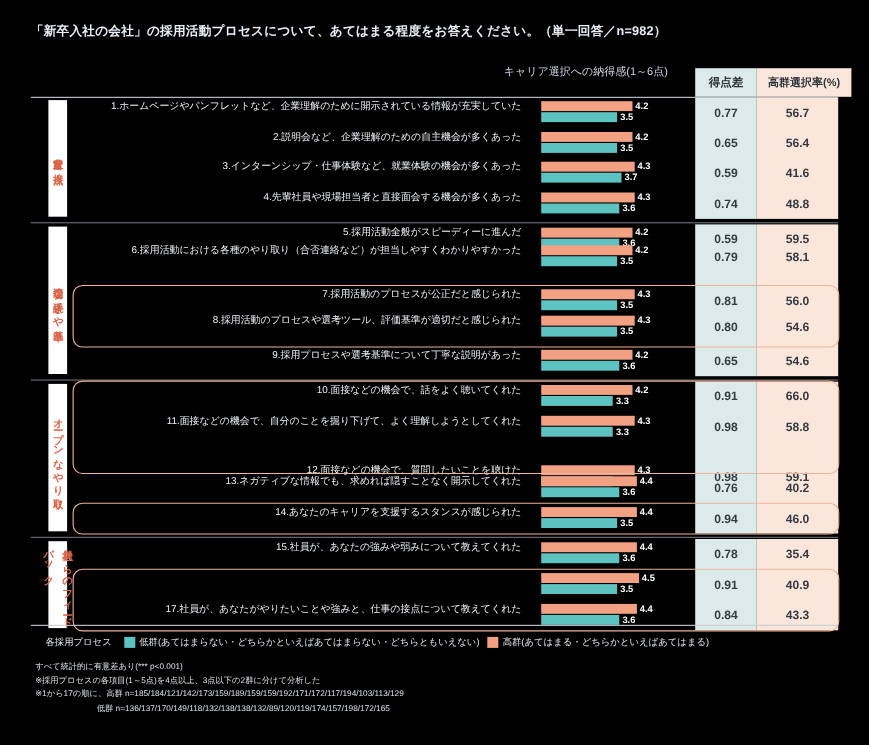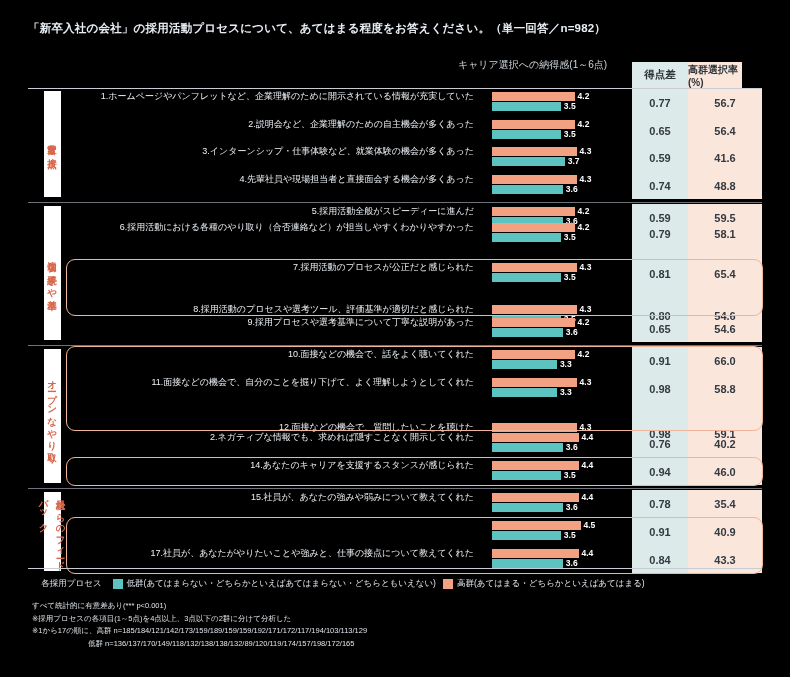--- a/index.html
+++ b/index.html
@@ -42,21 +42,21 @@
     left: 632px; top: 62px;
     width: 56px; height: 26px;
     display: flex; align-items: center; justify-content: center;
     background: #dcebe9;
     color: #2c3338;
     font-size: 10.5px; font-weight: bold;
   }
   .hdr-rate {
     position: absolute;
     left: 688px; top: 62px;
-    width: 54px; height: 26px;
+    width: 86px; height: 26px;
     display: flex; align-items: center; justify-content: center;
     background: #fbe6dc;
     color: #2c3338;
     font-size: 10px; font-weight: bold;
   }
 
   
   .rule {
     position: absolute;
     left: 28px; width: 734px;
@@ -267,23 +267,23 @@
       </div>
       <div class="row" style="top: 259.6px;">
         <div class="row-label">7.採用活動のプロセスが公正だと感じられた</div>
         <div class="bars">
           <div class="bar high" style="width: 84.5667px;"></div>
           <div class="bar-val high" style="left: 87.5667px;">4.3</div>
           <div class="bar low" style="width: 68.8333px;"></div>
           <div class="bar-val low" style="left: 71.8333px;">3.5</div>
         </div>
         <div class="cell-score">0.81</div>
-        <div class="cell-rate">65.4</div>
-      </div>
-      <div class="row" style="top: 302px;">
+        <div class="cell-rate">56.0</div>
+      </div>
+      <div class="row" style="top: 284px;">
         <div class="row-label">8.採用活動のプロセスや選考ツール、評価基準が適切だと感じられた</div>
         <div class="bars">
           <div class="bar high" style="width: 84.5667px;"></div>
           <div class="bar-val high" style="left: 87.5667px;">4.3</div>
           <div class="bar low" style="width: 68.8333px;"></div>
           <div class="bar-val low" style="left: 71.8333px;">3.5</div>
         </div>
         <div class="cell-score">0.80</div>
         <div class="cell-rate">54.6</div>
       </div>
@@ -325,21 +325,21 @@
         <div class="bars">
           <div class="bar high" style="width: 84.5667px;"></div>
           <div class="bar-val high" style="left: 87.5667px;">4.3</div>
           <div class="bar low" style="width: 64.9px;"></div>
           <div class="bar-val low" style="left: 67.9px;">3.3</div>
         </div>
         <div class="cell-score">0.98</div>
         <div class="cell-rate">59.1</div>
       </div>
       <div class="row" style="top: 430.2px;">
-        <div class="row-label">2.ネガティブな情報でも、求めれば隠すことなく開示してくれた</div>
+        <div class="row-label">13.ネガティブな情報でも、求めれば隠すことなく開示してくれた</div>
         <div class="bars">
           <div class="bar high" style="width: 86.5333px;"></div>
           <div class="bar-val high" style="left: 89.5333px;">4.4</div>
           <div class="bar low" style="width: 70.8px;"></div>
           <div class="bar-val low" style="left: 73.8px;">3.6</div>
         </div>
         <div class="cell-score">0.76</div>
         <div class="cell-rate">40.2</div>
       </div>
       <div class="row" style="top: 457.8px;">

